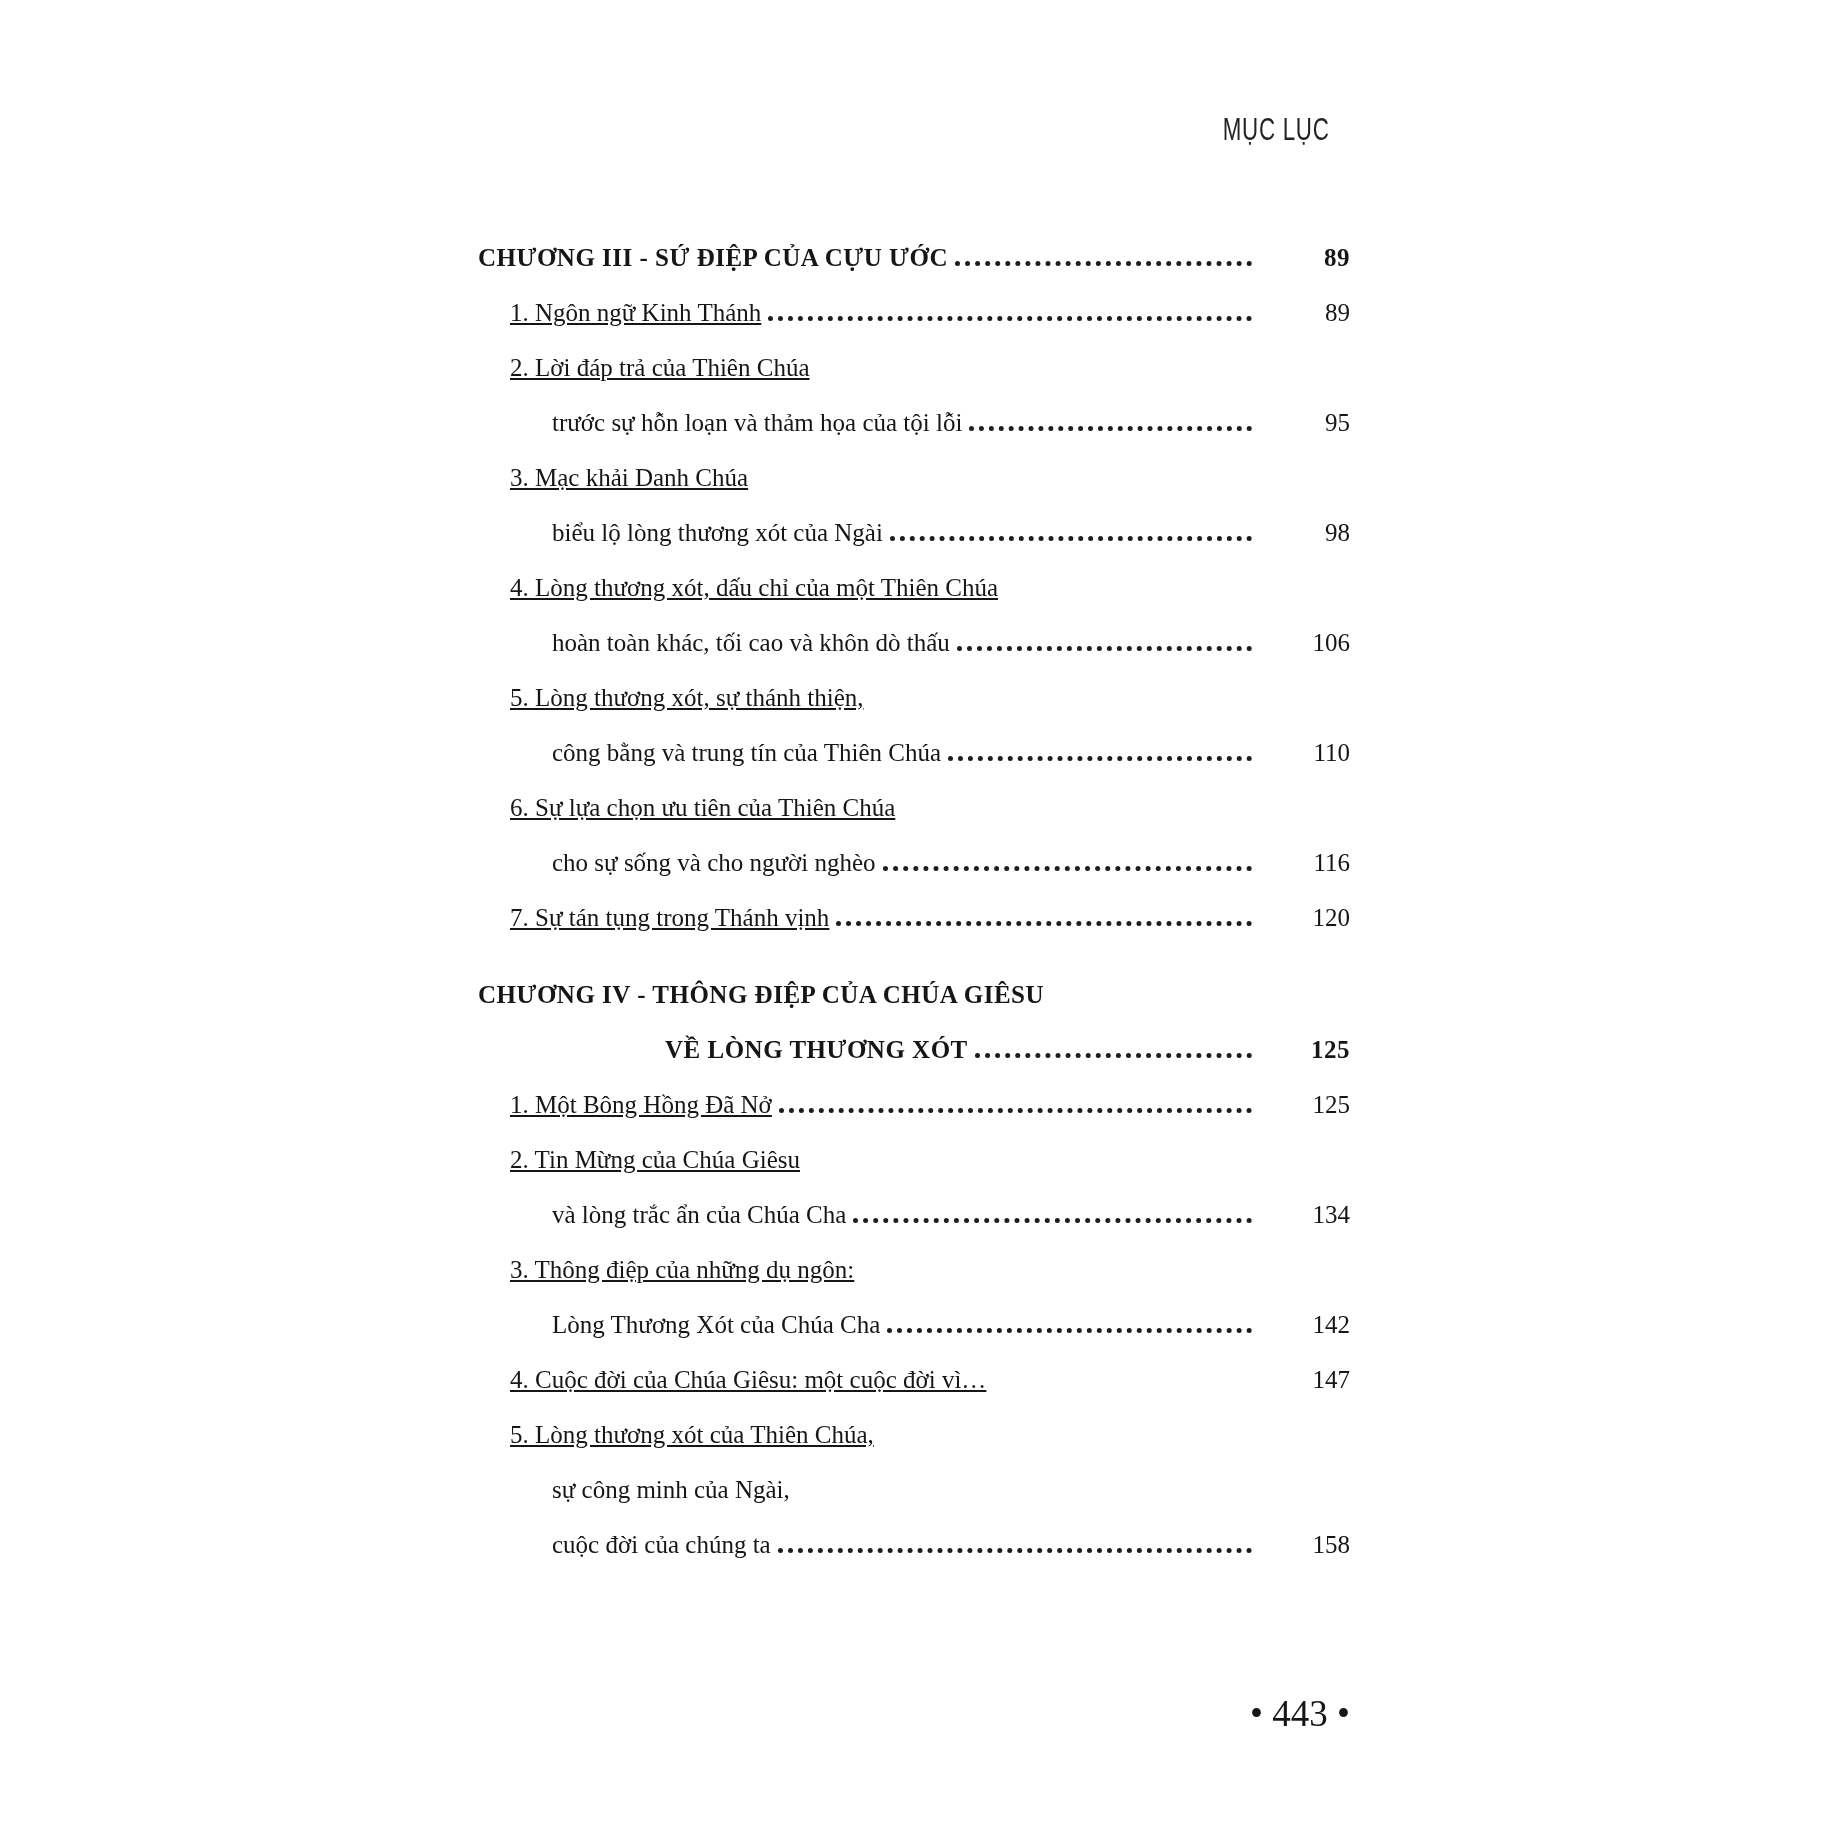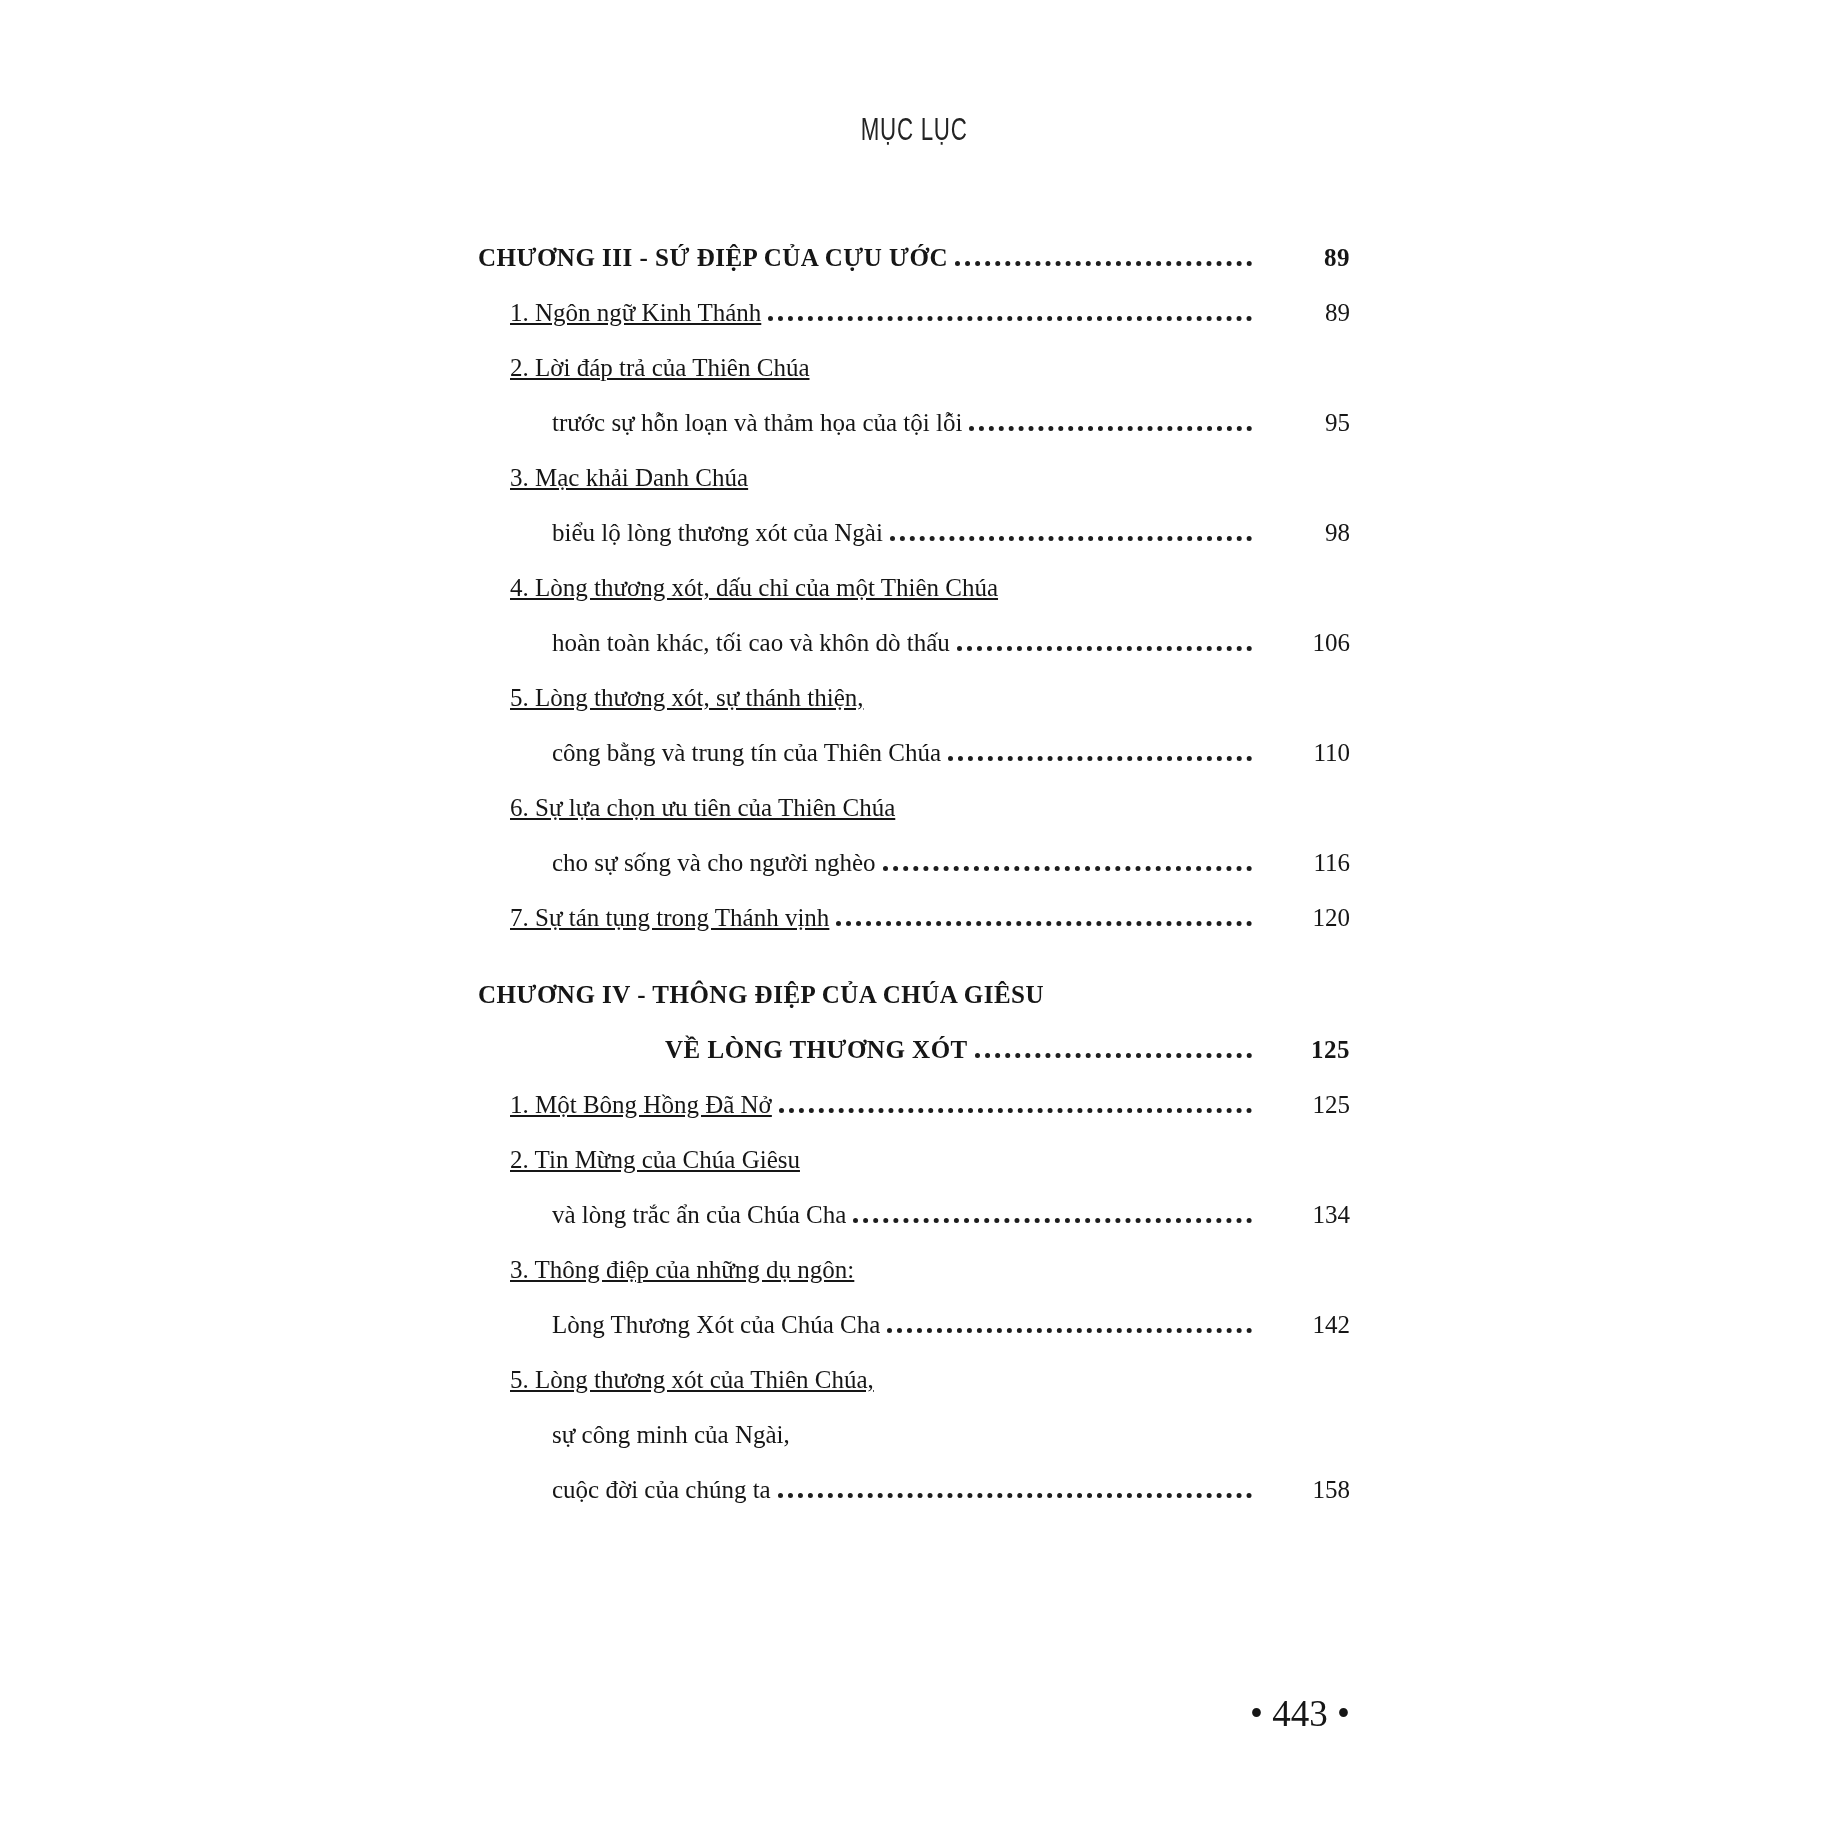--- a/index.html
+++ b/index.html
@@ -10,21 +10,21 @@
     background: #ffffff;
     font-family: "Liberation Serif", "DejaVu Serif", serif;
     color: #161616;
     overflow: hidden;
   }
   .page-header {
     position: absolute;
     top: 112px;
     left: 478px;
     width: 872px;
-    text-align: center;
+    text-align: right;
   }
   .page-header .header-title {
     display: inline-block;
     font-family: "Liberation Sans", "DejaVu Sans", sans-serif;
     font-size: 31px;
     font-weight: 500;
     letter-spacing: 1px;
     transform: scaleX(0.72);
     transform-origin: center;
     color: #232323;
@@ -180,20 +180,25 @@
     <div class="row item">
       <span class="txt">3. Thông điệp của những dụ ngôn:</span>
     </div>
 
     <div class="row cont">
       <span class="txt">Lòng Thương Xót của Chúa Cha</span>
       <span class="dots"></span>
       <span class="pnum">142</span>
     </div>
 
+    <div class="row item">
+      <span class="txt">4. Cuộc đời của Chúa Giêsu: một cuộc đời vì…</span>
+      <span class="dots blank"></span>
+      <span class="pnum">147</span>
+    </div>
 
     <div class="row item">
       <span class="txt">5. Lòng thương xót của Thiên Chúa,</span>
     </div>
 
     <div class="row cont">
       <span class="txt">sự công minh của Ngài,</span>
     </div>
 
     <div class="row cont">

